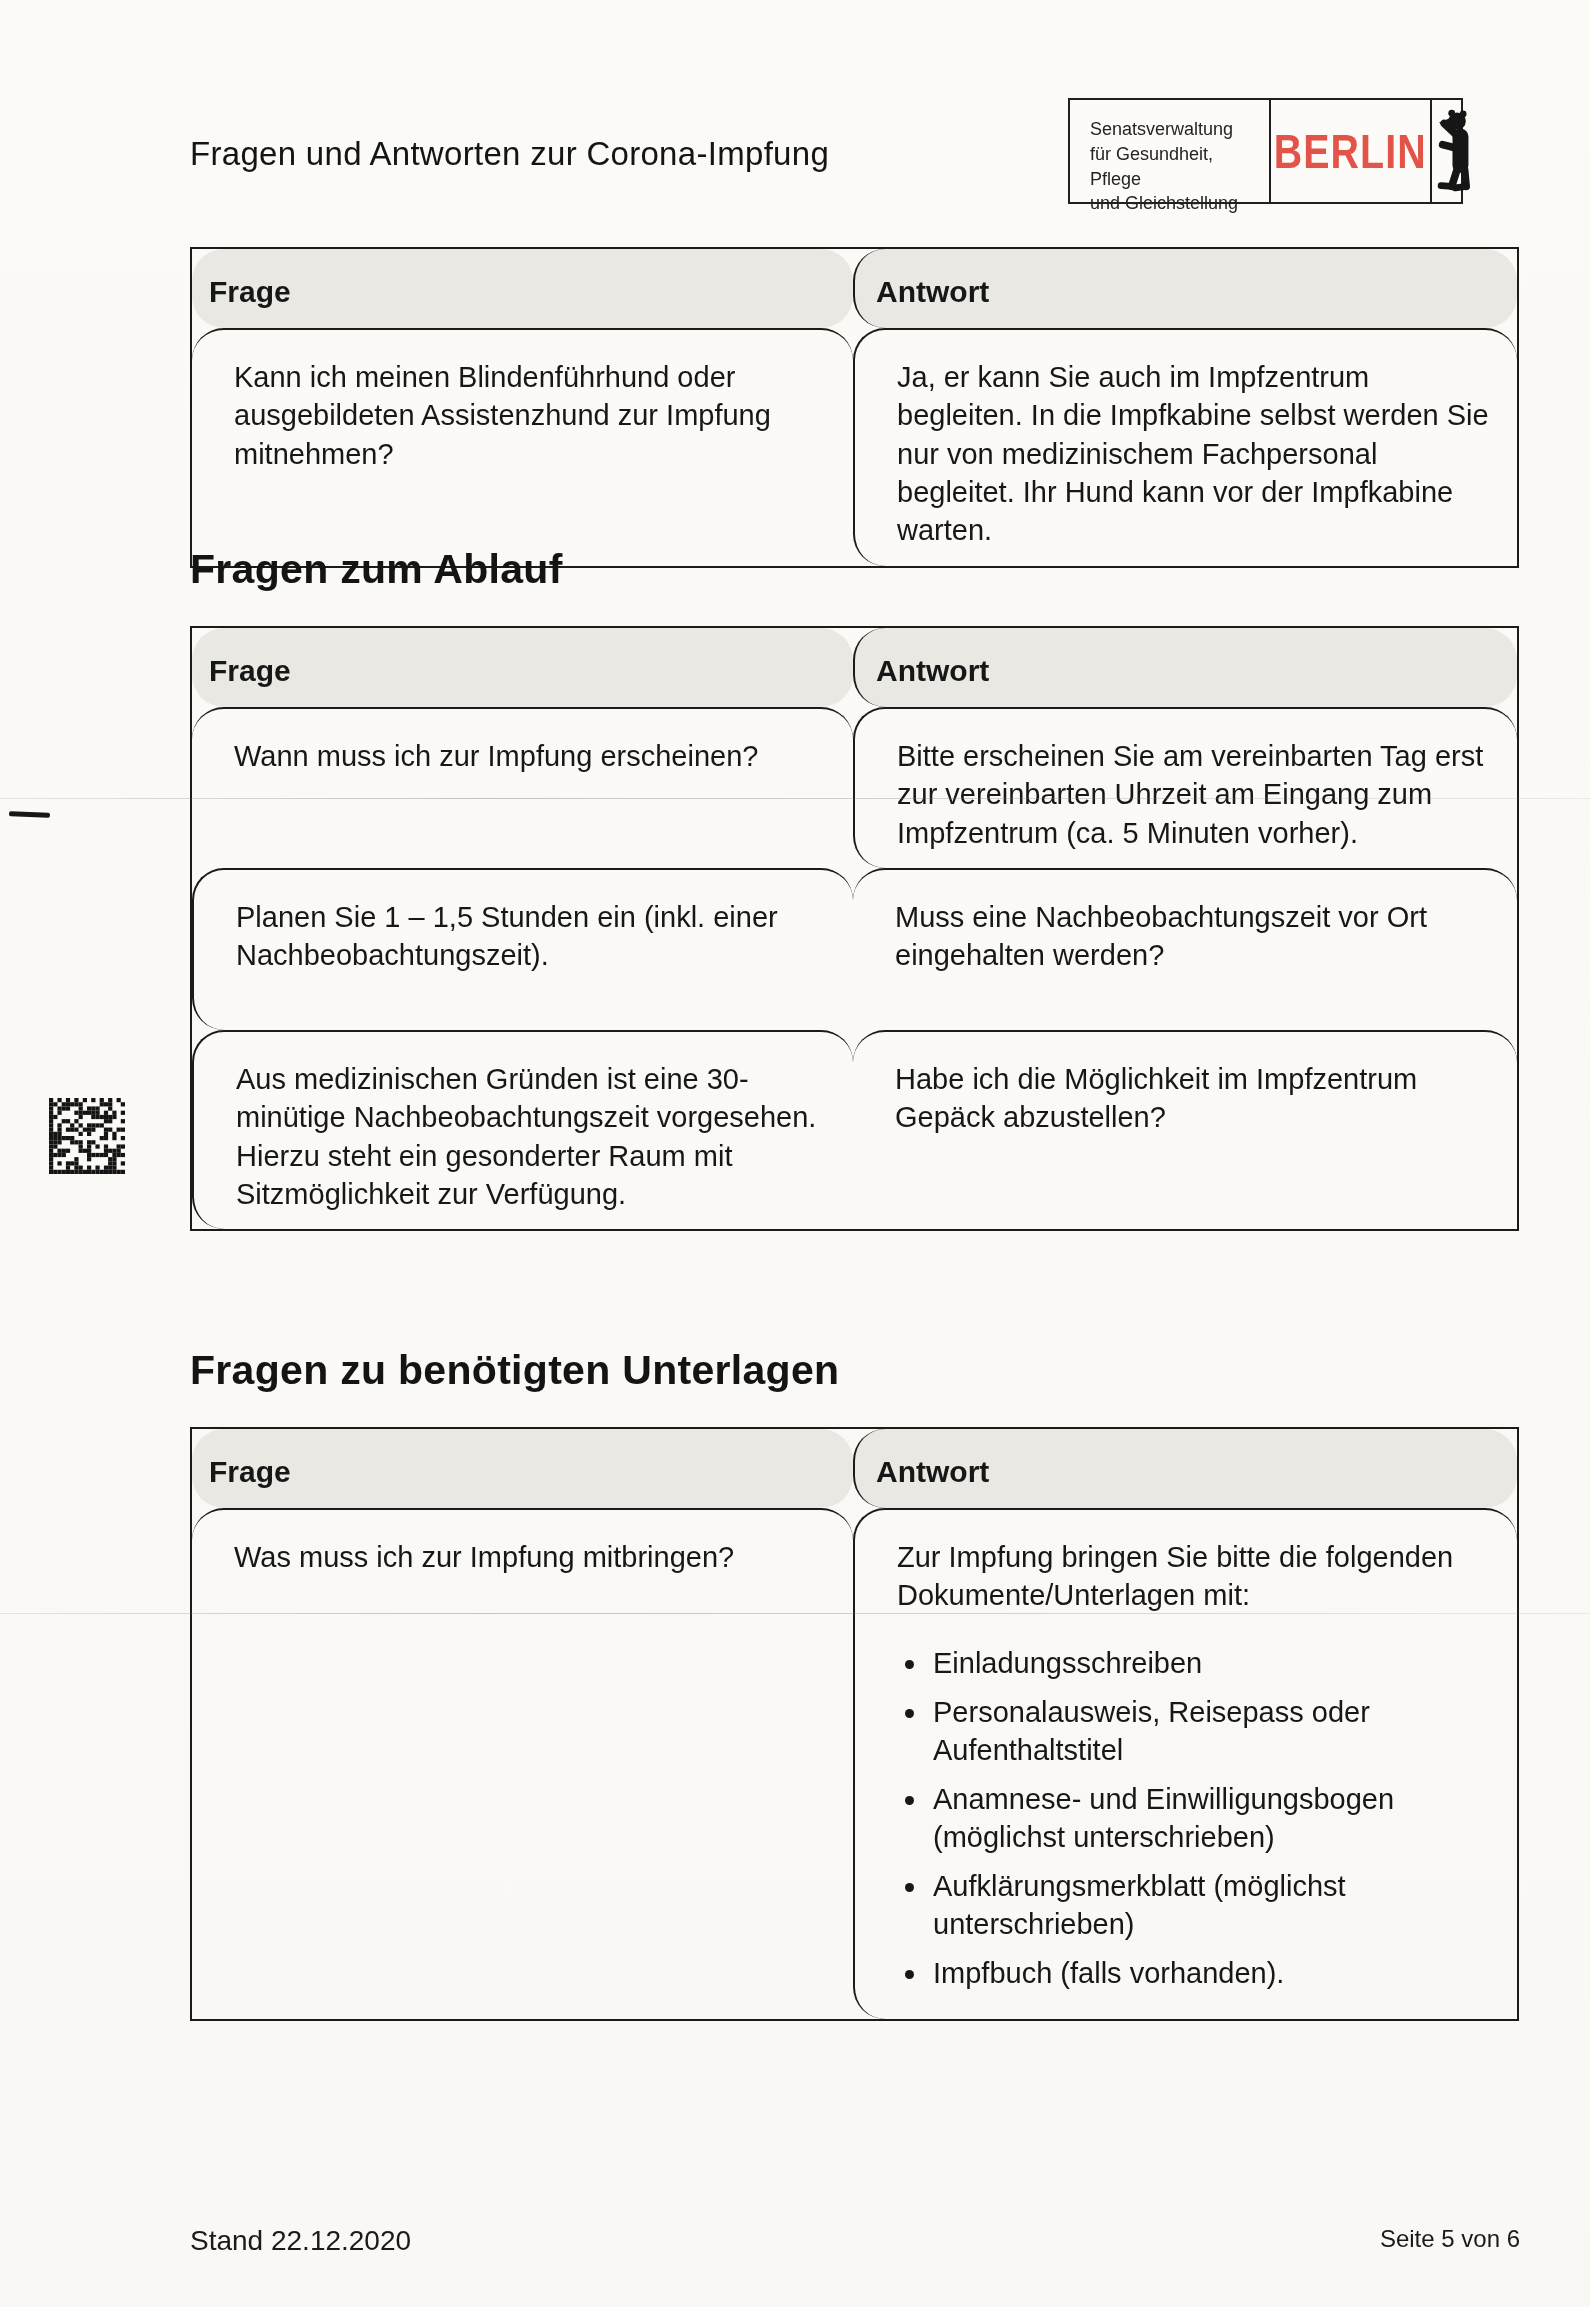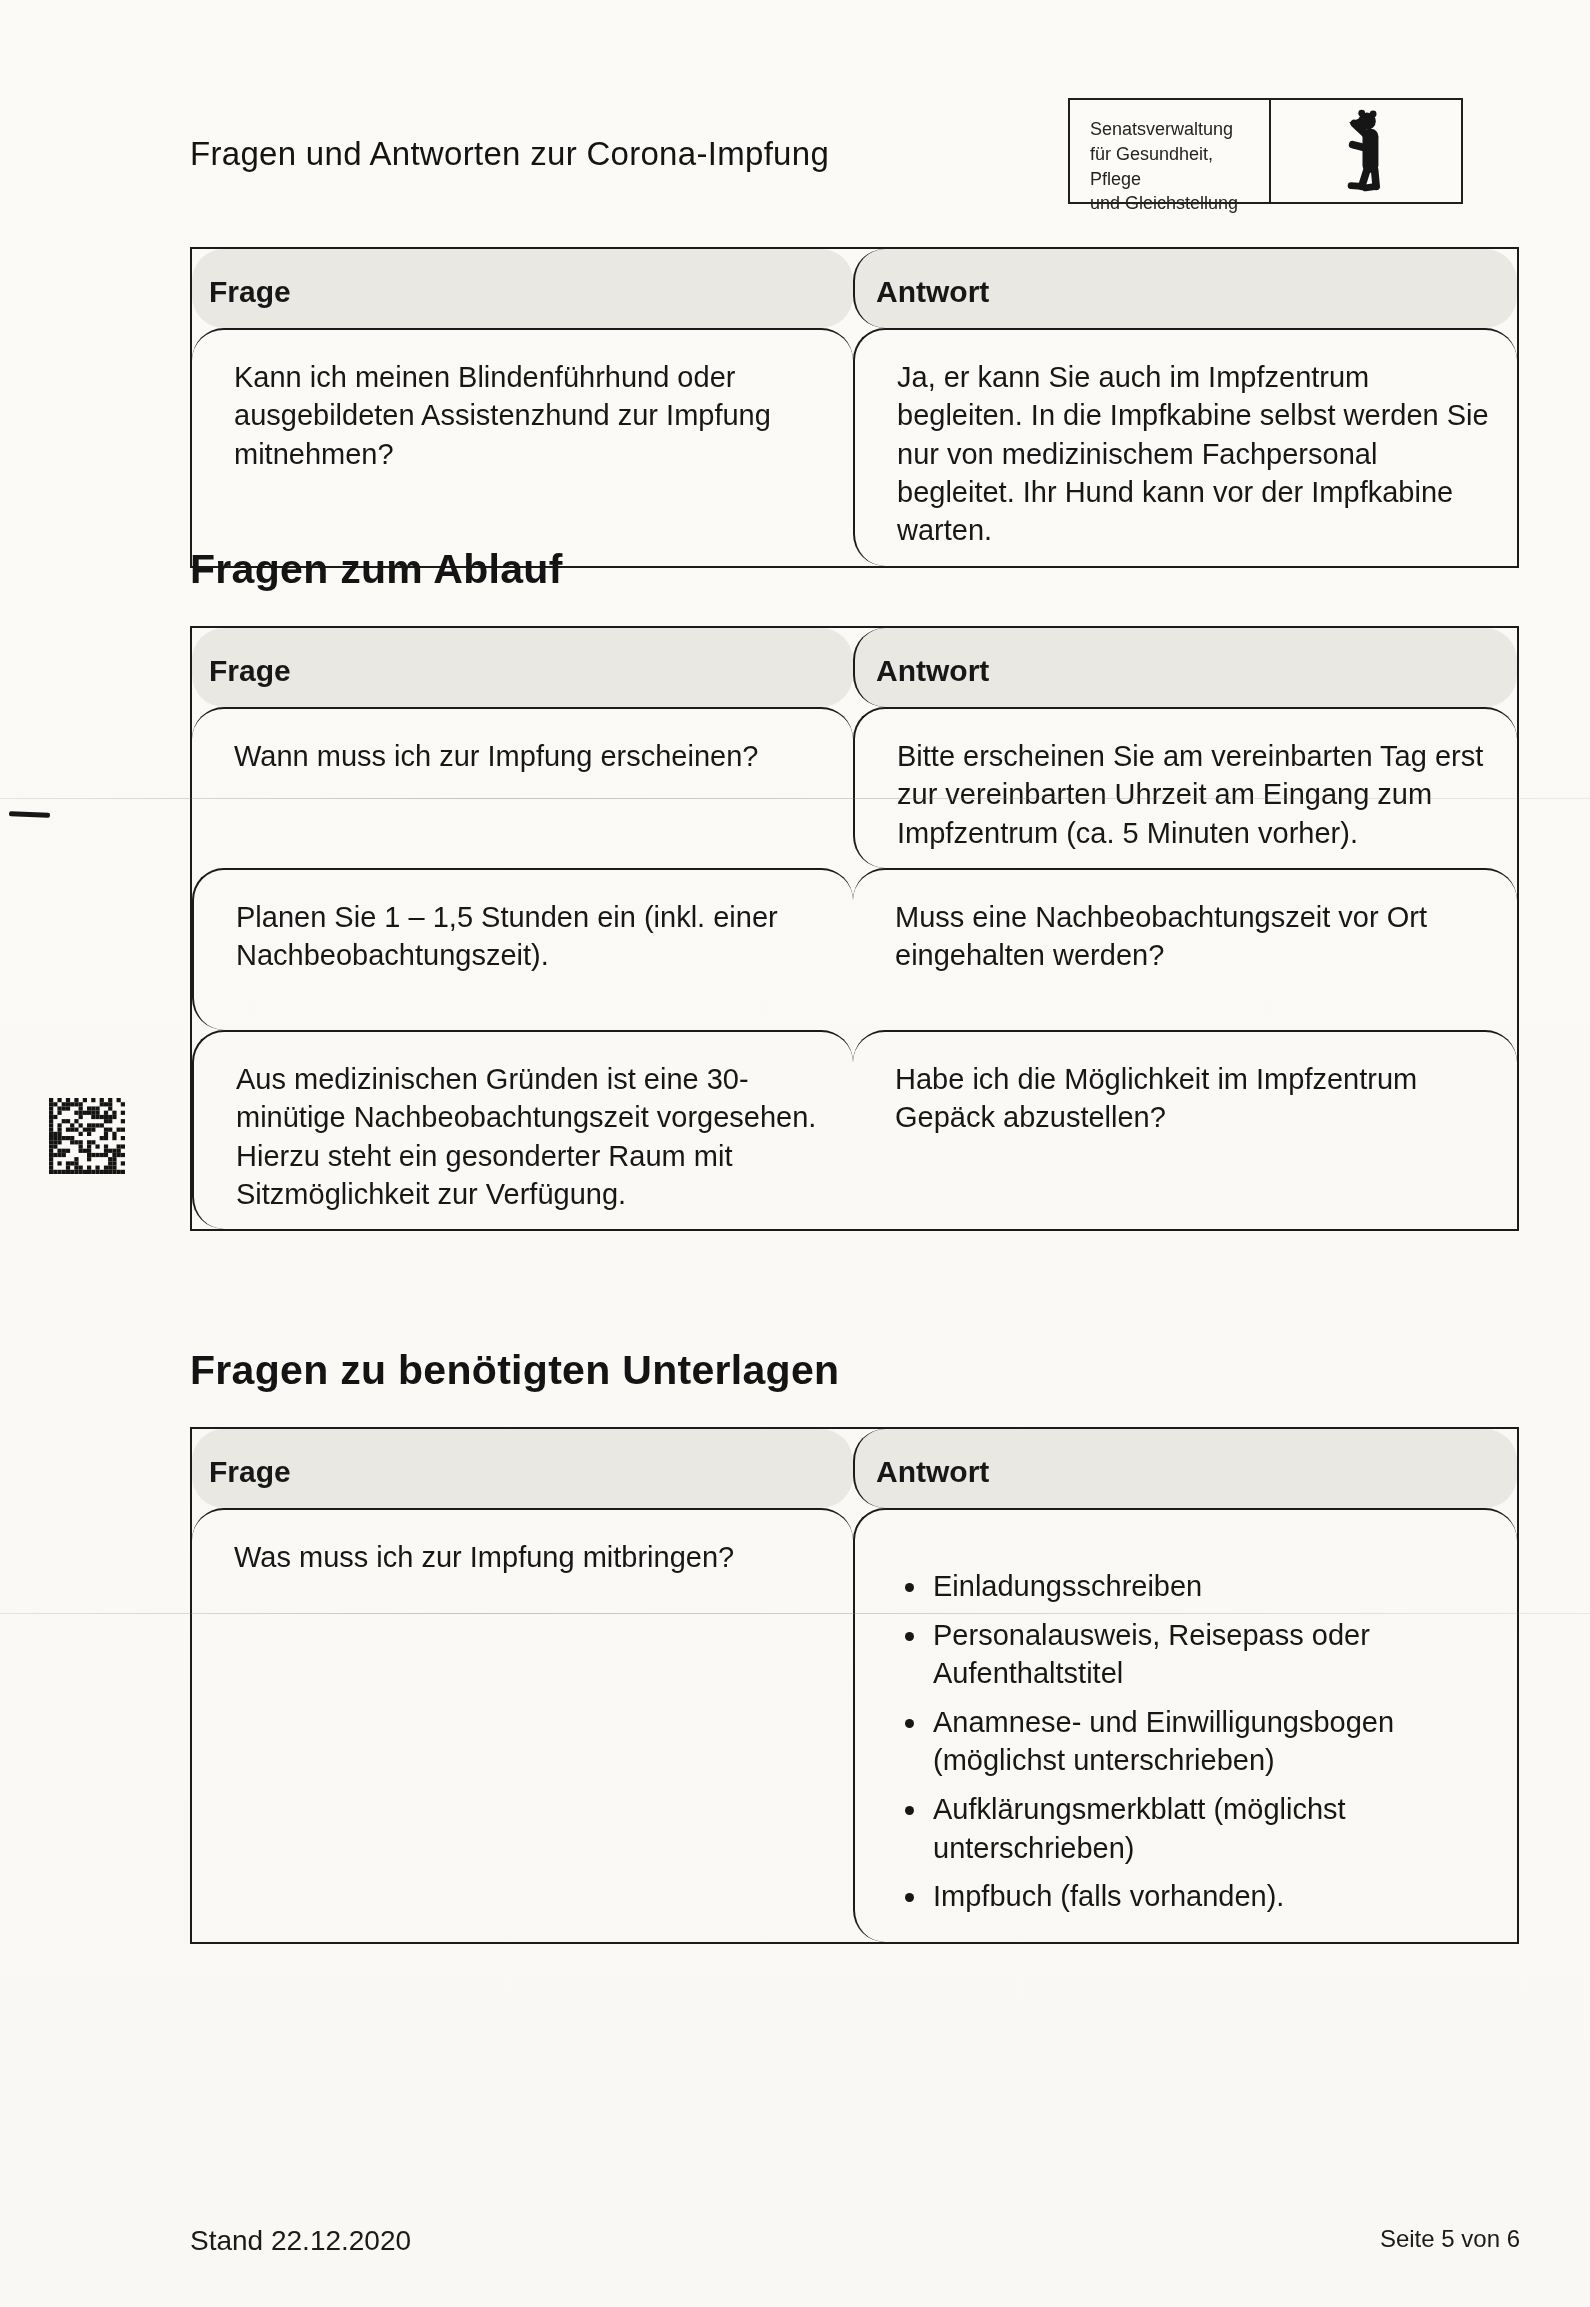--- a/index.html
+++ b/index.html
@@ -99,20 +99,23 @@
 
 <div class="page">
 
   <div class="doc-title">Fragen und Antworten zur Corona-Impfung</div>
 
   <div class="senate-logo">
     <div class="logo-agency">
       <div>Senatsverwaltung</div>
       <div>für Gesundheit, Pflege</div>
       <div>und Gleichstellung</div>
+    </div>
+    <div class="logo-city">
+      <span style="color:#e2544a;">BERLIN</span>
     </div>
     <div class="logo-bear">
       <svg viewBox="0 0 64 112" aria-hidden="true">
         <g fill="none" stroke="#161616" stroke-width="10" stroke-linecap="round">
           <path d="M34 36 L16 19"></path>
           <path d="M34 52 L14 47"></path>
           <path d="M33 80 L26 102"></path>
           <path d="M43 80 L45 102"></path>
         </g>
         <path d="M26 102 L12 101" stroke="#161616" stroke-width="9" stroke-linecap="round" fill="none"></path>
@@ -151,20 +154,21 @@
   </div>
 
   <div class="section-h" id="h-unterlagen">Fragen zu benötigten Unterlagen</div>
 
   <div class="faq" id="t-unterlagen">
     <div class="cell head">Frage</div>
     <div class="cell head a">Antwort</div>
 
     <div class="cell body q" style="min-height:378px;">Was muss ich zur Impfung mitbringen?</div>
     <div class="cell body a">
+      <p>Zur Impfung bringen Sie bitte die folgenden Dokumente/Unterlagen mit:</p>
       <ul>
         <li>Einladungsschreiben</li>
         <li>Personalausweis, Reisepass oder Aufenthaltstitel</li>
         <li>Anamnese- und Einwilligungsbogen (möglichst unterschrieben)</li>
         <li>Aufklärungsmerkblatt (möglichst unterschrieben)</li>
         <li>Impfbuch (falls vorhanden).</li>
       </ul>
     </div>
   </div>
 

